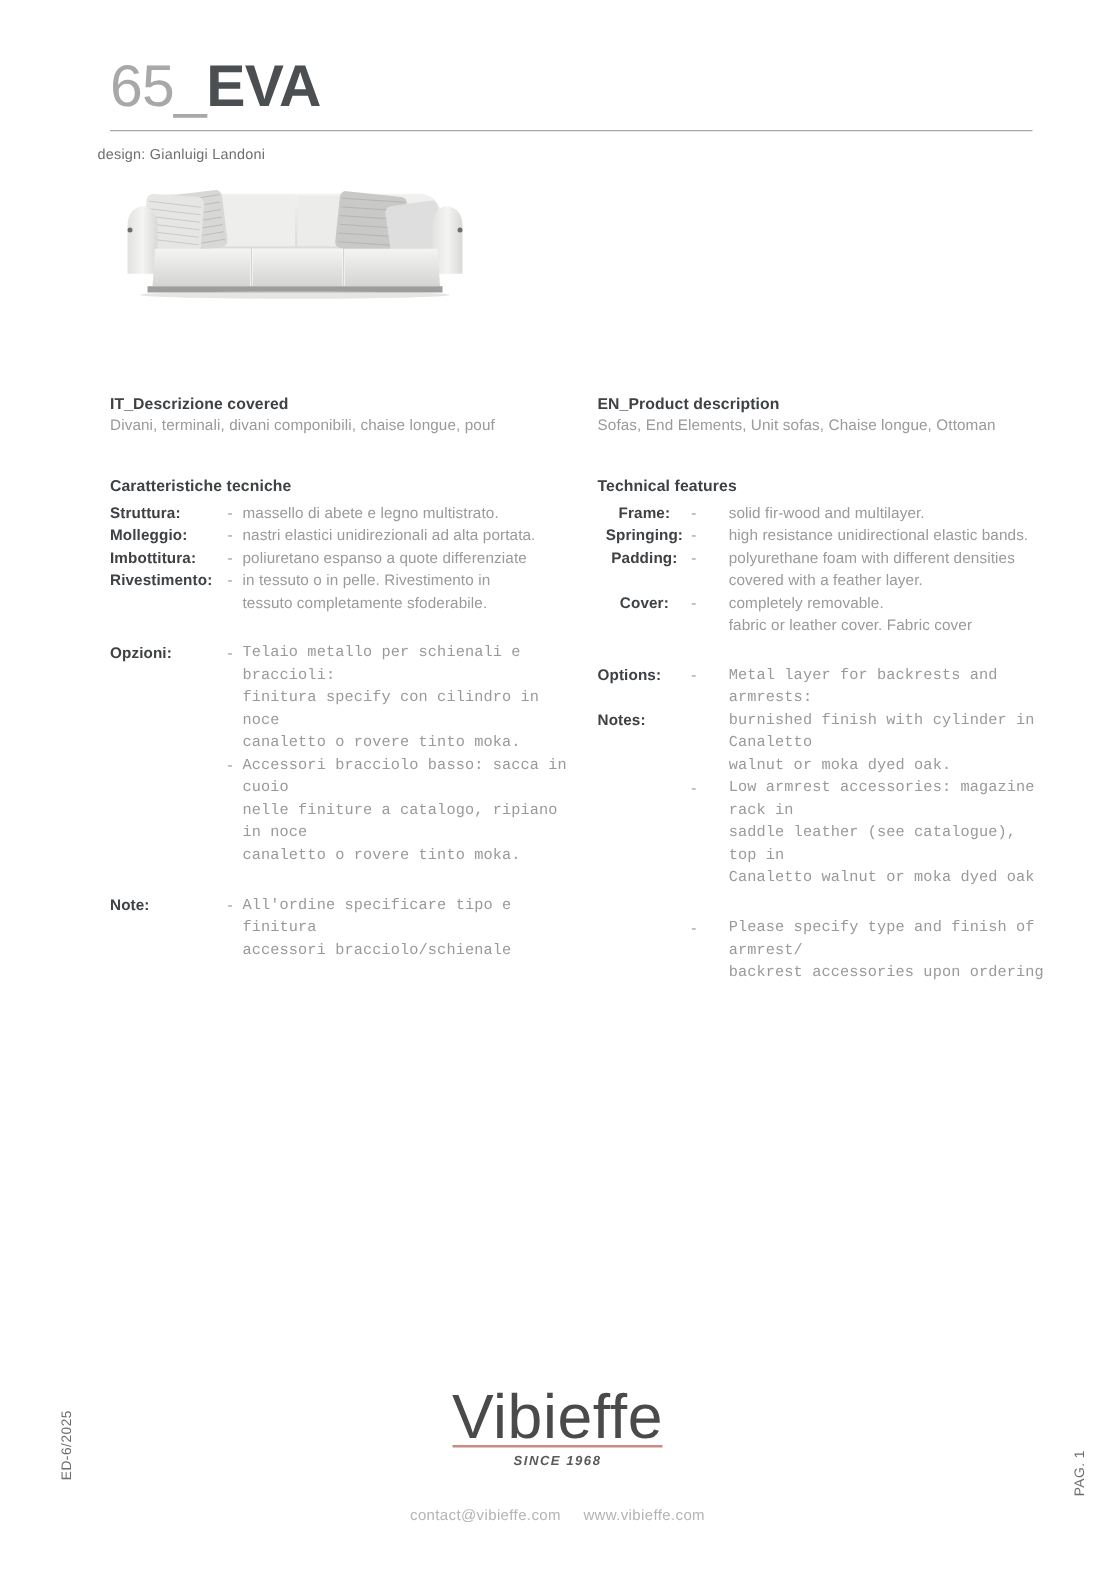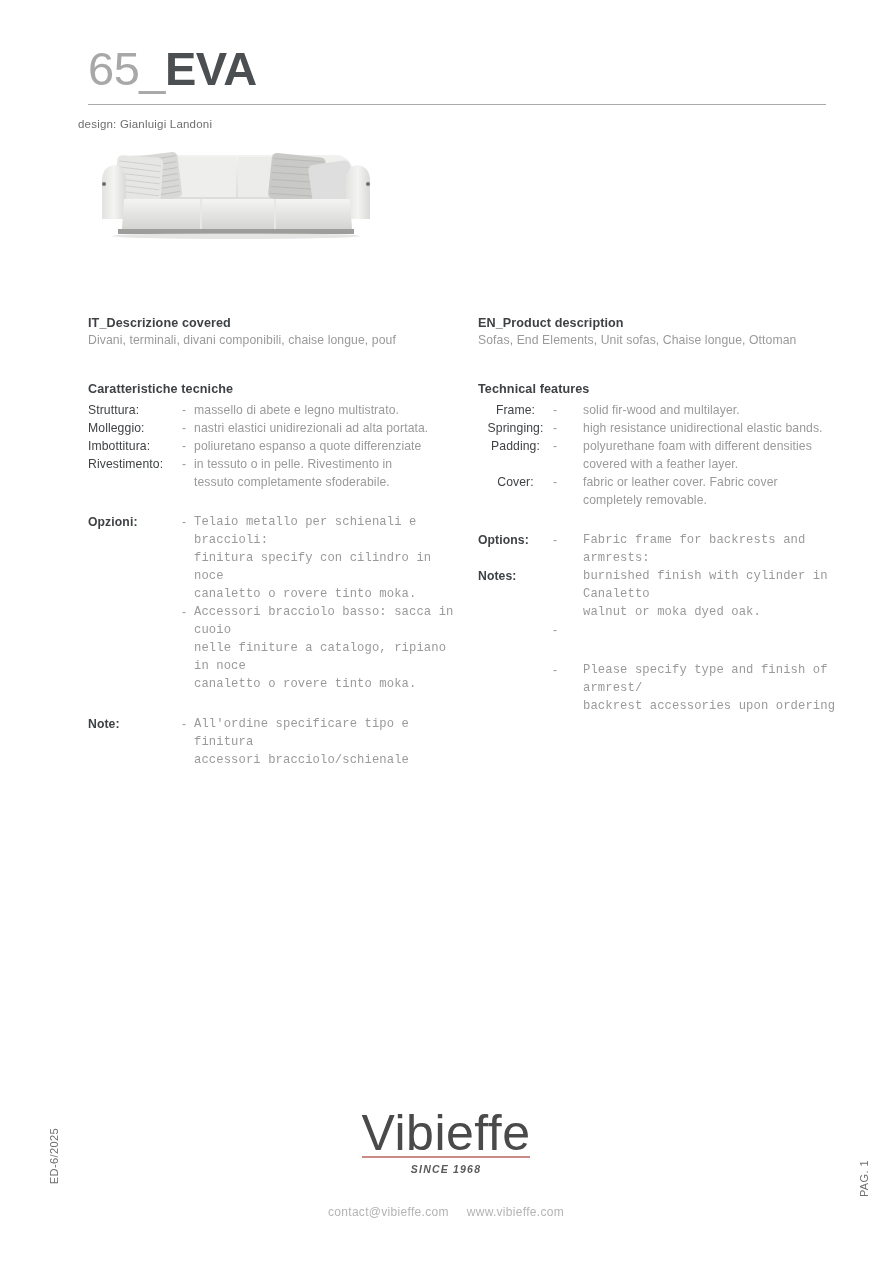--- a/index.html
+++ b/index.html
@@ -99,21 +99,21 @@
   }
 
   
   .spec-row {
     display: flex;
     align-items: flex-start;
     font-size: 12.2px;
     line-height: 18px;
   }
   .spec-label {
-    font-weight: 400;
+    font-weight: 700;
     color: #3f4245;
     letter-spacing: 0.1px;
     flex: 0 0 auto;
     white-space: nowrap;
   }
   .it .spec-label { width: 94px; }
   .en .spec-label { width: 75px; text-align: center; }
   .spec-dash {
     color: #9a9a9a;
     flex: 0 0 auto;
@@ -414,44 +414,49 @@
       <span class="spec-text">
         <span class="ln">polyurethane foam with different densities</span>
         <span class="ln">covered with a feather layer.</span>
       </span>
     </div>
 
     <div class="spec-row">
       <span class="spec-label">Cover:</span>
       <span class="spec-dash">-</span>
       <span class="spec-text">
+        <span class="ln">completely removable.</span>
         <span class="ln">fabric or leather cover. Fabric cover</span>
-        <span class="ln">completely removable.</span>
       </span>
     </div>
 
     <div class="gap-lg"></div>
 
     <div class="opt-block">
       <div class="opt-labels">
         <span class="opt-label">Options:</span>
         <span class="opt-label blank">&nbsp;</span>
         <span class="opt-label">Notes:</span>
       </div>
       <div class="opt-body">
         <div class="bullet">
           <span class="b-dash">-</span>
           <span class="b-text">
-            <span class="ln">Fabric frame for backrests and armrests:</span>
+            <span class="ln">Metal layer for backrests and armrests:</span>
             <span class="ln">burnished finish with cylinder in Canaletto</span>
             <span class="ln">walnut or moka dyed oak.</span>
           </span>
         </div>
         <div class="bullet">
           <span class="b-dash">-</span>
+          <span class="b-text">
+            <span class="ln">Low armrest accessories: magazine rack in</span>
+            <span class="ln">saddle leather (see catalogue), top in</span>
+            <span class="ln">Canaletto walnut or moka dyed oak</span>
+          </span>
         </div>
       </div>
     </div>
 
     <div class="gap-lg"></div>
 
     <div class="opt-block">
       <div class="opt-labels"></div>
       <div class="opt-body">
         <div class="bullet">

